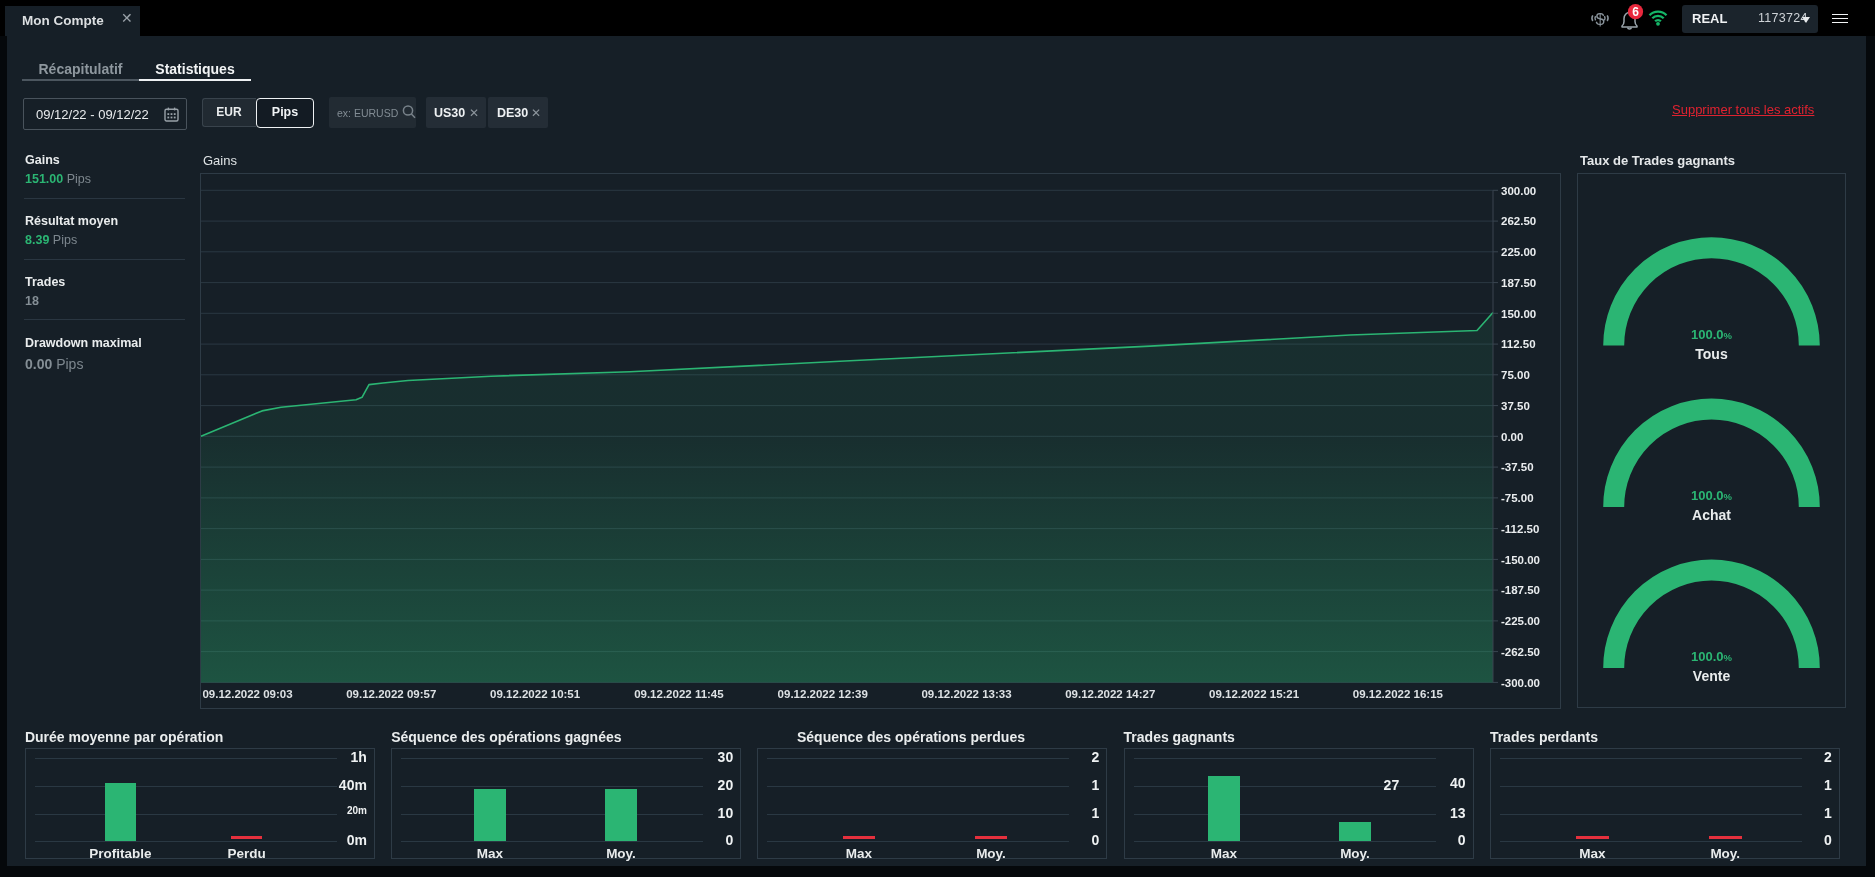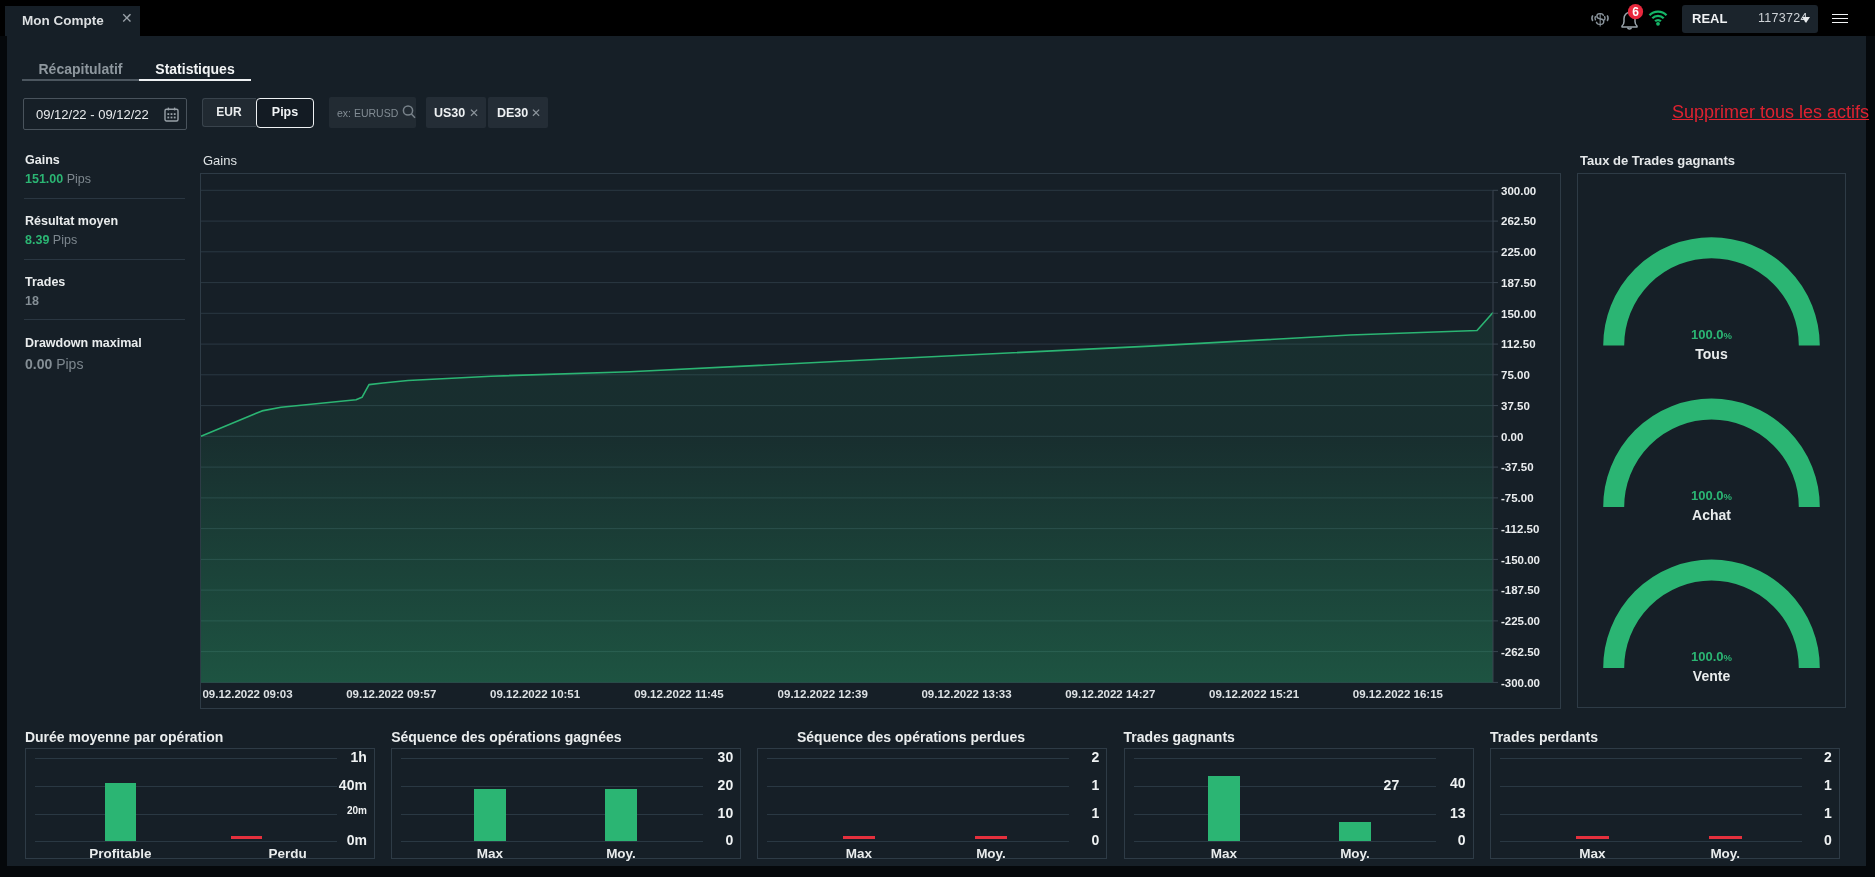--- a/index.html
+++ b/index.html
@@ -86,21 +86,21 @@
         <line x1="10.4" y1="10" x2="14" y2="13.8" stroke="#78828a" stroke-width="1.5"></line>
       </svg></div>
 
   <div class="abs" style="left:426px; top:97px; width:60px; height:31px; background:#242d36; border-radius:2px;"></div>
   <div class="abs" style="left:434px; top:106px; font-size:12.5px; font-weight:bold; color:#eef1f3;">US30</div>
   <div class="abs" style="left:469px; top:106px; font-size:12px; color:#8d969d;">✕</div>
   <div class="abs" style="left:488px; top:97px; width:60px; height:31px; background:#242d36; border-radius:2px;"></div>
   <div class="abs" style="left:497px; top:106px; font-size:12.5px; font-weight:bold; color:#eef1f3;">DE30</div>
   <div class="abs" style="left:531px; top:106px; font-size:12px; color:#8d969d;">✕</div>
 
-  <div class="abs" style="left:1672px; top:102px; font-size:18px; color:#df2230; text-decoration:underline;">Supprimer tous les actifs</div>
+  <div class="abs" style="left:1672px; top:102px; font-size:13px; color:#df2230; text-decoration:underline;">Supprimer tous les actifs</div>
 
   <div id="sidebar">
     <div class="abs" style="left:25px; top:153px; font-size:12.5px; font-weight:bold; color:#e9eced;">Gains</div>
     <div class="abs" style="left:25px; top:172px; font-size:12.5px; font-weight:bold;"><span class="gn">151.00</span> <span class="gy" style="font-weight:normal;">Pips</span></div>
     <div class="hline" style="left:24px; top:198px; width:161px;"></div>
     <div class="abs" style="left:25px; top:214px; font-size:12.5px; font-weight:bold; color:#e9eced;">Résultat moyen</div>
     <div class="abs" style="left:25px; top:233px; font-size:12.5px; font-weight:bold;"><span class="gn">8.39</span> <span class="gy" style="font-weight:normal;">Pips</span></div>
     <div class="hline" style="left:24px; top:259px; width:161px;"></div>
     <div class="abs" style="left:25px; top:275px; font-size:12.5px; font-weight:bold; color:#e9eced;">Trades</div>
     <div class="abs" style="left:25px; top:294px; font-size:12.5px; font-weight:bold; color:#848e95;">18</div>
@@ -208,21 +208,21 @@
       <div class="abs" style="left:284.9px; top:749.3000000000001px; width:82px; font-size:14px; font-weight:bold; color:#eef1f2; text-align:right;">1h</div>
       <div class="abs" style="left:34.9px; top:785.9px; width:302px; height:1px; background:#2a3843;"></div>
       <div class="abs" style="left:284.9px; top:776.9px; width:82px; font-size:14px; font-weight:bold; color:#eef1f2; text-align:right;">40m</div>
       <div class="abs" style="left:34.9px; top:813.5px; width:302px; height:1px; background:#2a3843;"></div>
       <div class="abs" style="left:284.9px; top:804.5px; width:82px; font-size:10px; font-weight:bold; color:#eef1f2; text-align:right;">20m</div>
       <div class="abs" style="left:34.9px; top:841.1px; width:302px; height:1px; background:#2a3843;"></div>
       <div class="abs" style="left:284.9px; top:832.1px; width:82px; font-size:14px; font-weight:bold; color:#eef1f2; text-align:right;">0m</div>
       <div class="abs" style="left:104.6px; top:783.1px; width:31.5px; height:58.0px; background:#2bb573;"></div>
       <div class="abs" style="left:230.9px; top:835.6px; width:31.5px; height:3.5px; background:#e5303d;"></div>
       <div class="abs" style="left:60.349999999999994px; top:846.1px; width:120px; font-size:13.5px; font-weight:bold; color:#e9eced; text-align:center;">Profitable</div>
-      <div class="abs" style="left:186.65px; top:846.1px; width:120px; font-size:13.5px; font-weight:bold; color:#e9eced; text-align:right;">Perdu</div>
+      <div class="abs" style="left:186.65px; top:846.1px; width:120px; font-size:13.5px; font-weight:bold; color:#e9eced; text-align:center;">Perdu</div>
       <div class="abs" style="left:391.2px; top:729px; font-size:14px; font-weight:bold; color:#e9eced;">Séquence des opérations gagnées</div>
       <div class="box" style="left:391.2px; top:747.6px; width:350px; height:111.3px;"></div>
       <div class="abs" style="left:401.2px; top:758.3000000000001px; width:302px; height:1px; background:#2a3843;"></div>
       <div class="abs" style="left:651.2px; top:749.3000000000001px; width:82px; font-size:14px; font-weight:bold; color:#eef1f2; text-align:right;">30</div>
       <div class="abs" style="left:401.2px; top:785.9px; width:302px; height:1px; background:#2a3843;"></div>
       <div class="abs" style="left:651.2px; top:776.9px; width:82px; font-size:14px; font-weight:bold; color:#eef1f2; text-align:right;">20</div>
       <div class="abs" style="left:401.2px; top:813.5px; width:302px; height:1px; background:#2a3843;"></div>
       <div class="abs" style="left:651.2px; top:804.5px; width:82px; font-size:14px; font-weight:bold; color:#eef1f2; text-align:right;">10</div>
       <div class="abs" style="left:401.2px; top:841.1px; width:302px; height:1px; background:#2a3843;"></div>
       <div class="abs" style="left:651.2px; top:832.1px; width:82px; font-size:14px; font-weight:bold; color:#eef1f2; text-align:right;">0</div>

